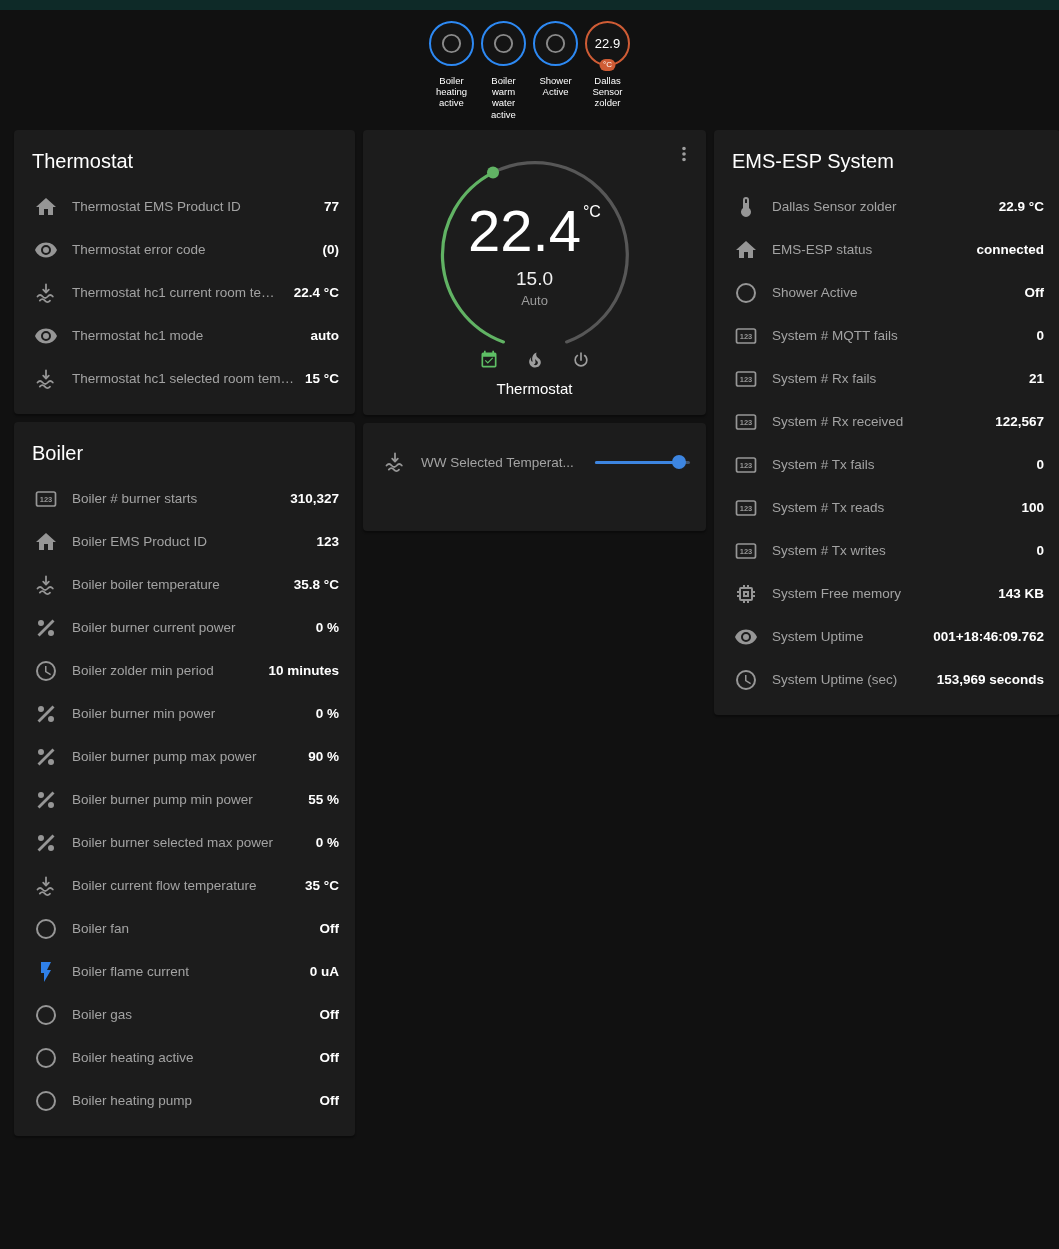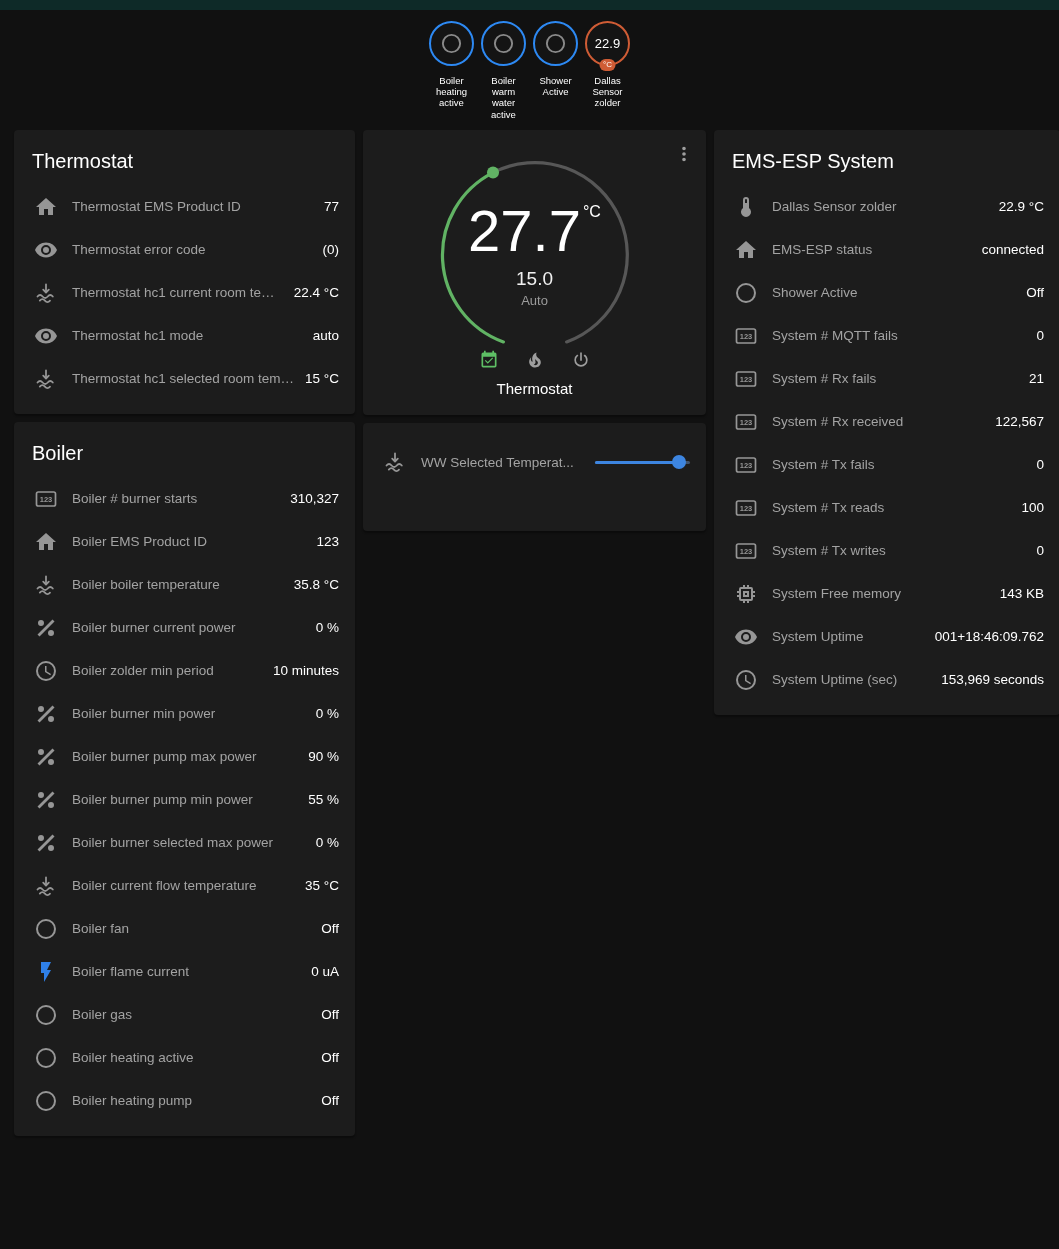--- a/index.html
+++ b/index.html
@@ -28,21 +28,21 @@
   .card { background:#1c1c1c; border-radius:4px; padding:18px 16px 14px;
     box-shadow:0 2px 2px rgba(0,0,0,.35); }
   .card-title { font-size:20px; font-weight:400; color:#ffffff; padding:2px 0 12px 2px; }
 
   
   .row { display:flex; align-items:center; height:43px; cursor:pointer; }
   .row-ico { width:24px; height:24px; margin:0 14px 0 4px; flex:none; color:#969696; }
   .row-ico svg, .mdi { width:24px; height:24px; display:block; }
   .row-label { flex:1; min-width:0; font-size:13.5px; color:#a3a3a3; white-space:nowrap;
     overflow:hidden; text-overflow:ellipsis; }
-  .row-value { margin-left:10px; font-size:13.5px; color:#ffffff; white-space:nowrap; }
+  .row-value { margin-left:10px; font-size:13.5px; color:#ffffff; white-space:nowrap;font-weight:bold; }
 
   
   .dial-card { position:relative; height:285px; padding:14px 16px 10px; }
   .menu-btn { position:absolute; top:8px; right:6px; width:32px; height:32px; background:none;
     border:none; color:#9e9e9e; cursor:pointer; }
   .menu-btn svg { width:22px; height:22px; margin:auto; display:block; }
   .dial-wrap { position:relative; width:222px; height:222px; margin:0 auto; cursor:pointer; }
   .dial-svg { width:222px; height:222px; display:block; }
   .dial-center { position:absolute; inset:0; display:flex; flex-direction:column;
     align-items:center; justify-content:center; pointer-events:none; }
@@ -336,21 +336,21 @@
               <path d="M12 8a2 2 0 1 0-2-2 2 2 0 0 0 2 2zm0 2a2 2 0 1 0 2 2 2 2 0 0 0-2-2zm0 6a2 2 0 1 0 2 2 2 2 0 0 0-2-2z"></path>
             </svg></span>
       </button>
       <div class="dial-wrap">
         <svg class="dial-svg" viewBox="0 0 240 240">
           <path d="M 74.6 30.9 A 100 100 0 1 1 154.2 214" fill="none" stroke="#575757" stroke-width="3.5" stroke-linecap="round"></path>
           <path d="M 85.8 214 A 100 100 0 0 1 74.6 30.9" fill="none" stroke="#61b364" stroke-width="3.5" stroke-linecap="round"></path>
           <circle cx="74.6" cy="30.9" r="6.5" fill="#61b364"></circle>
         </svg>
         <div class="dial-center">
-          <div class="dial-current"><span>27.7</span><span class="dial-unit">°C</span></div>
+          <div class="dial-current"><span>22.4</span><span class="dial-unit">°C</span></div>
           <div class="dial-target">15.0</div>
           <div class="dial-mode">Auto</div>
         </div>
         <div class="dial-icons">
           <span>
               <svg viewBox="0 0 24 24" fill="currentColor" style="color:#5ec065">
                 <path d="M19 3h-1V1h-2v2H8V1H6v2H5a2 2 0 0 0-2 2v14a2 2 0 0 0 2 2h14a2 2 0 0 0 2-2V5a2 2 0 0 0-2-2m0 16H5V8h14m-8.46 8.47L7 12.93l1.06-1.06 2.48 2.47 5.4-5.4L17 10z"></path>
               </svg>
             </span>
           <span>

